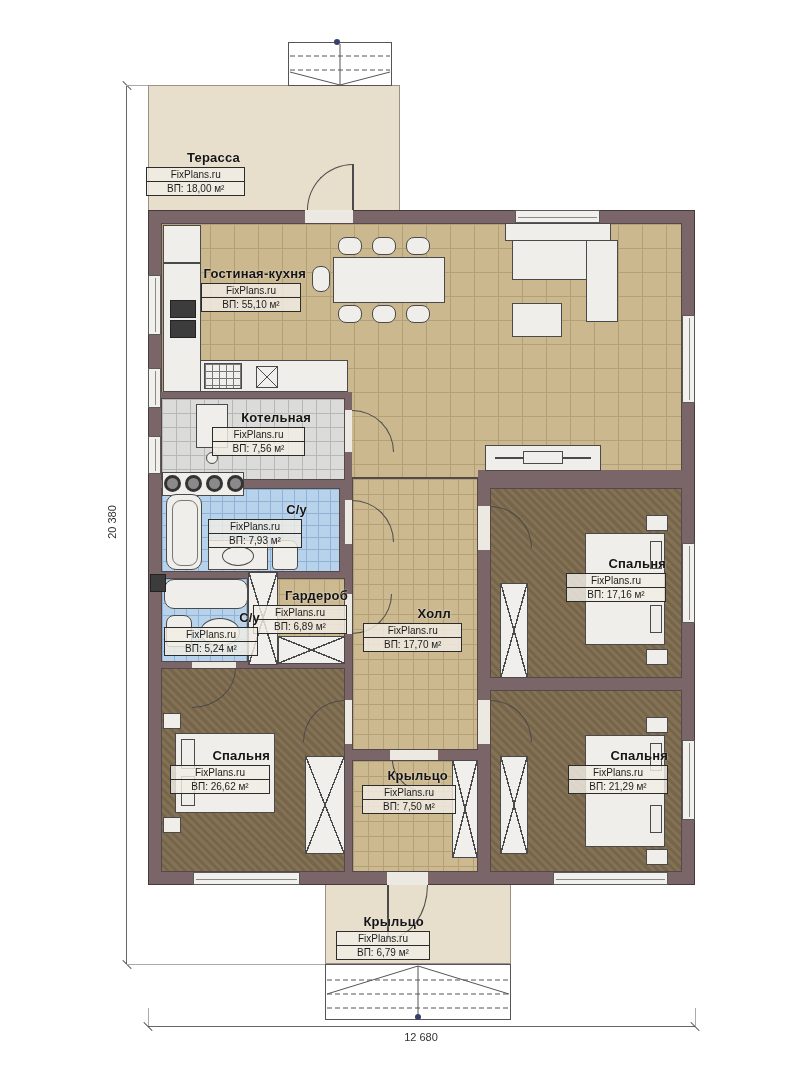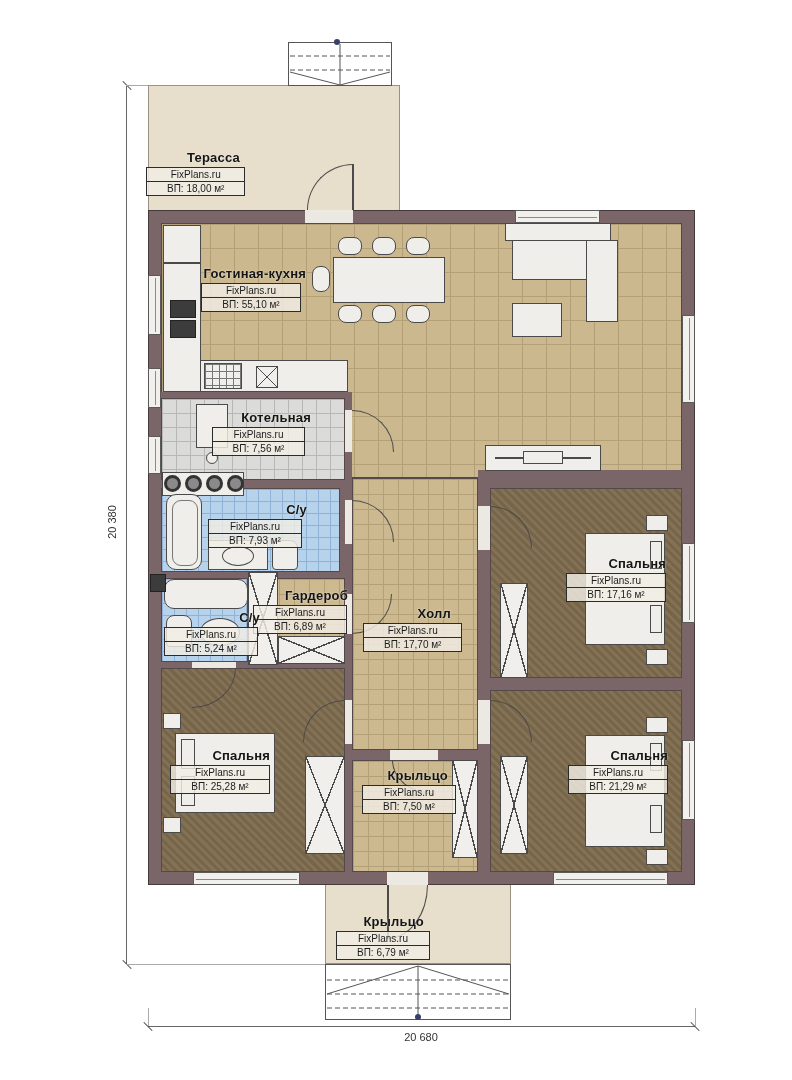--- a/index.html
+++ b/index.html
@@ -284,21 +284,21 @@
     <div class="rbox">
       <div class="rbrand">FixPlans.ru</div>
       <div class="rarea">ВП: 17,16 м²</div>
     </div>
   </div>
 
   <div class="rlabel" style="left:170px;top:748px;width:100px;">
     <div class="rtitle">Спальня</div>
     <div class="rbox">
       <div class="rbrand">FixPlans.ru</div>
-      <div class="rarea">ВП: 25,28 м²</div>
+      <div class="rarea">ВП: 26,62 м²</div>
     </div>
   </div>
 
   <div class="rlabel" style="left:568px;top:748px;width:100px;">
     <div class="rtitle">Спальня</div>
     <div class="rbox">
       <div class="rbrand">FixPlans.ru</div>
       <div class="rarea">ВП: 21,29 м²</div>
     </div>
   </div>
@@ -324,15 +324,15 @@
   <div class="dimtick" style="left:121px;top:964px;"></div>
   <div class="extline" style="left:126px;top:85px;width:22px;height:1px;"></div>
   <div class="extline" style="left:126px;top:964px;width:199px;height:1px;"></div>
   <div class="dimtext" style="left:72px;top:516px;width:80px;transform:rotate(-90deg);">20 380</div>
 
   <div class="dimline" style="left:148px;top:1026px;width:547px;height:1px;"></div>
   <div class="dimtick" style="left:142px;top:1026px;"></div>
   <div class="dimtick" style="left:689px;top:1026px;"></div>
   <div class="extline" style="left:148px;top:1008px;width:1px;height:18px;"></div>
   <div class="extline" style="left:695px;top:1008px;width:1px;height:18px;"></div>
-  <div class="dimtext" style="left:381px;top:1031px;width:80px;">20 680</div>
+  <div class="dimtext" style="left:381px;top:1031px;width:80px;">12 680</div>
 
 </div>
 
 </body></html>

